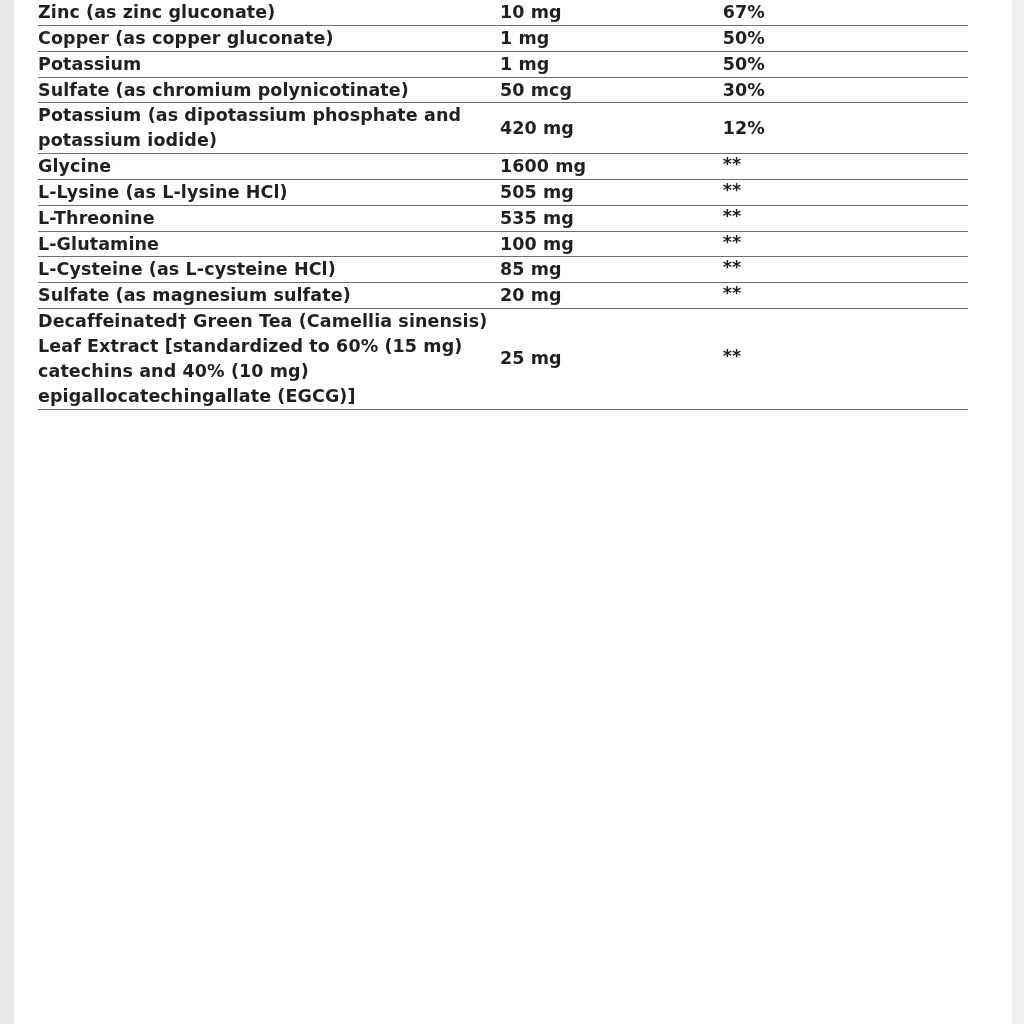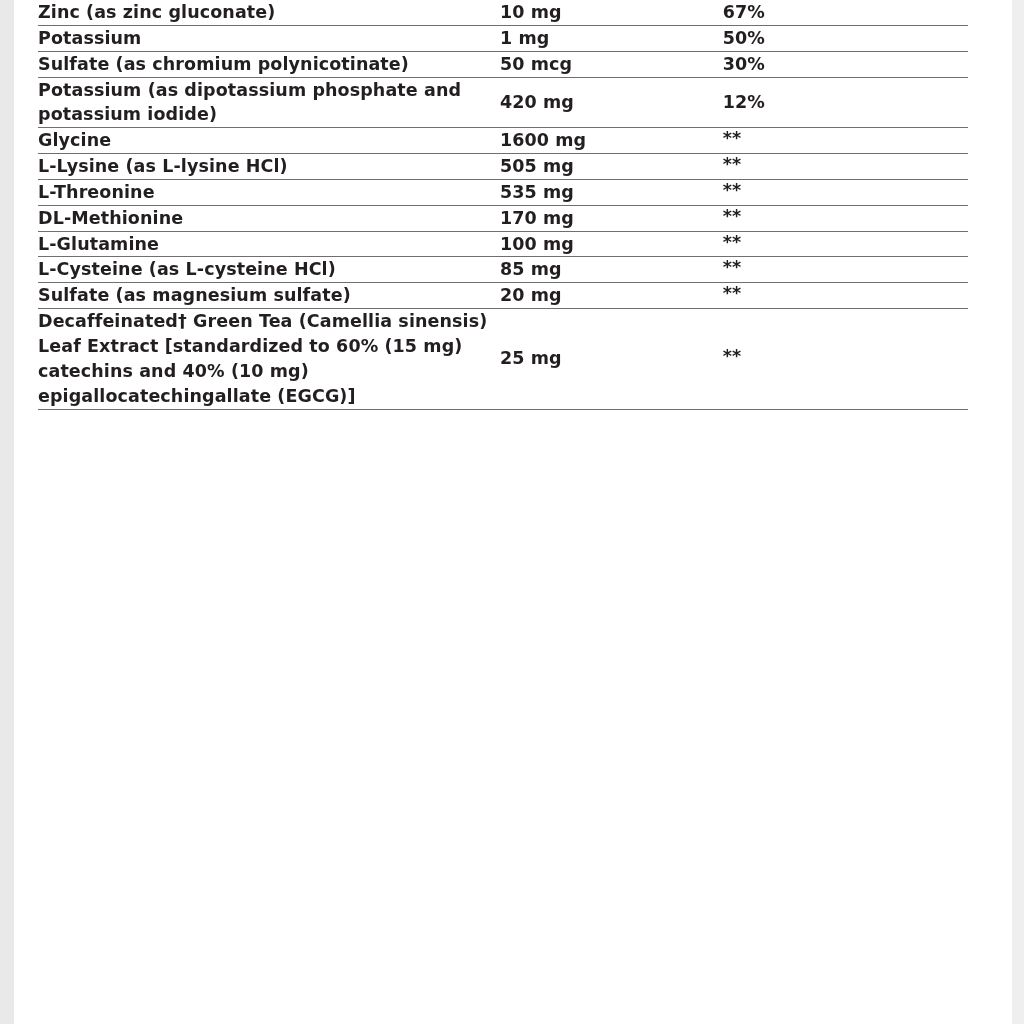--- a/index.html
+++ b/index.html
@@ -103,20 +103,25 @@
 
   <div class="panel">
     <table class="facts">
       <tbody>
         <tr>
           <td class="name">Zinc (as zinc gluconate)</td>
           <td class="amount">10 mg</td>
           <td class="dv">67%</td>
         </tr>
         <tr>
+          <td class="name">Copper (as copper gluconate)</td>
+          <td class="amount">1 mg</td>
+          <td class="dv">50%</td>
+        </tr>
+        <tr>
           <td class="name">Potassium</td>
           <td class="amount">1 mg</td>
           <td class="dv">50%</td>
         </tr>
         <tr>
           <td class="name">Sulfate (as chromium polynicotinate)</td>
           <td class="amount">50 mcg</td>
           <td class="dv">30%</td>
         </tr>
         <tr>
@@ -133,25 +138,20 @@
           <td class="name">L-Lysine (as L-lysine HCl)</td>
           <td class="amount">505 mg</td>
           <td class="dv stars">**</td>
         </tr>
         <tr>
           <td class="name">L-Threonine</td>
           <td class="amount">535 mg</td>
           <td class="dv stars">**</td>
         </tr>
         <tr>
-          <td class="name">DL-Methionine</td>
-          <td class="amount">170 mg</td>
-          <td class="dv stars">**</td>
-        </tr>
-        <tr>
           <td class="name">L-Glutamine</td>
           <td class="amount">100 mg</td>
           <td class="dv stars">**</td>
         </tr>
         <tr>
           <td class="name">L-Cysteine (as L-cysteine HCl)</td>
           <td class="amount">85 mg</td>
           <td class="dv stars">**</td>
         </tr>
         <tr>

